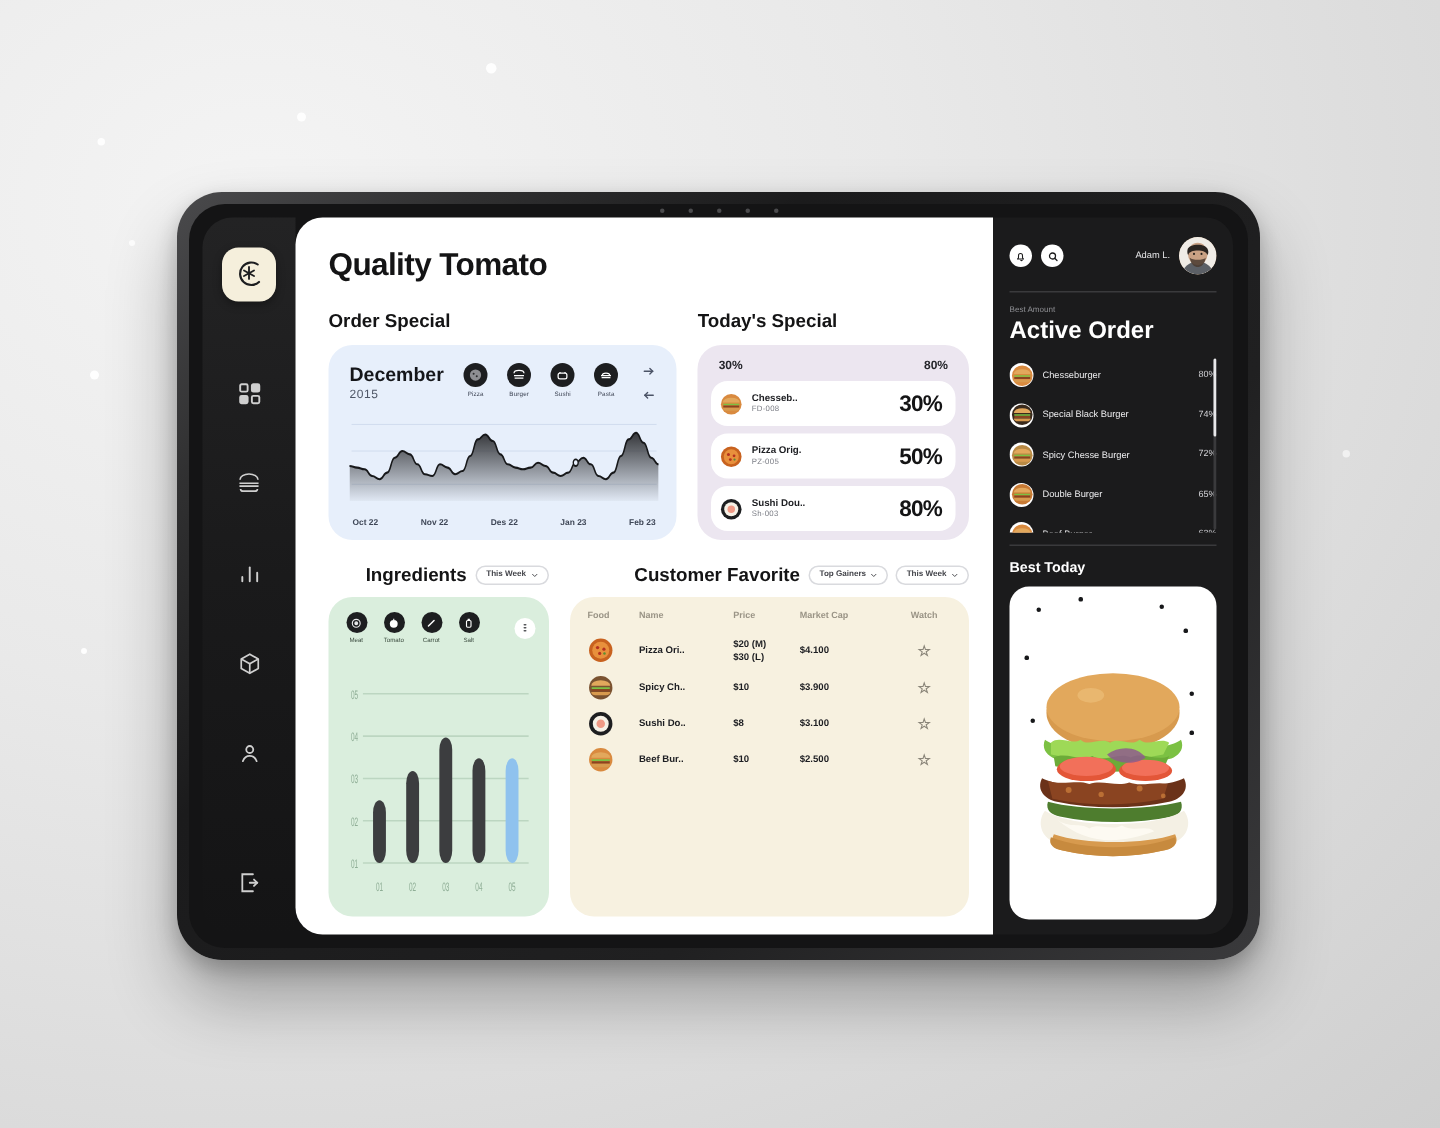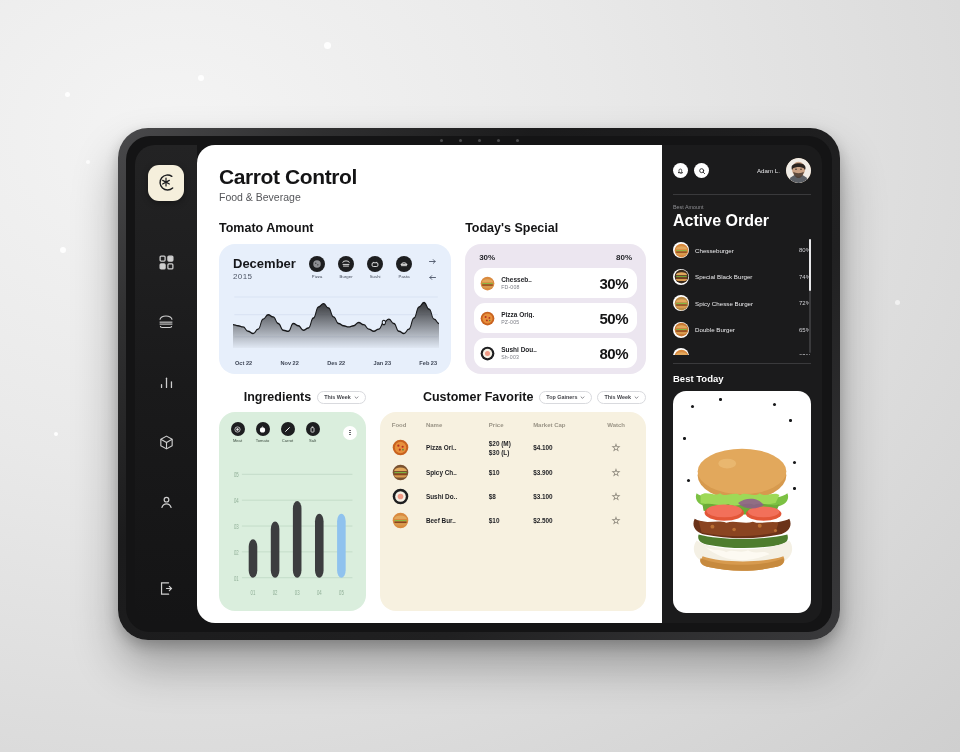--- a/index.html
+++ b/index.html
@@ -223,27 +223,26 @@
         <svg width="17" height="17" viewBox="0 0 24 24" fill="none" stroke-width="1.7" stroke-linecap="round">
           <path d="M15 4H5v16h10"></path>
             <path d="M12 12H19"></path>
             <path d="M16 9l3 3-3 3"></path>
         </svg>
       </div>
     </div>
 
     <div class="app">
       <div class="main">
-        <h1 class="page-title">Carrot Control</h1>
-        <div class="page-sub">Food &amp; Beverage</div>
+        <h1 class="page-title">Quality Tomato</h1>
 
         <div class="row-top">
 
           <div class="col-order">
-            <div class="sec-title">Tomato Amount</div>
+            <div class="sec-title">Order Special</div>
             <div class="card-order">
               <div class="order-head">
                 <div>
                   <div class="month">December</div>
                   <div class="year">2015</div>
                 </div>
                 <div class="food-filters">
                   <div class="ff">
                     <div class="ff-c">
                       <svg width="10" height="10" viewBox="0 0 24 24">

